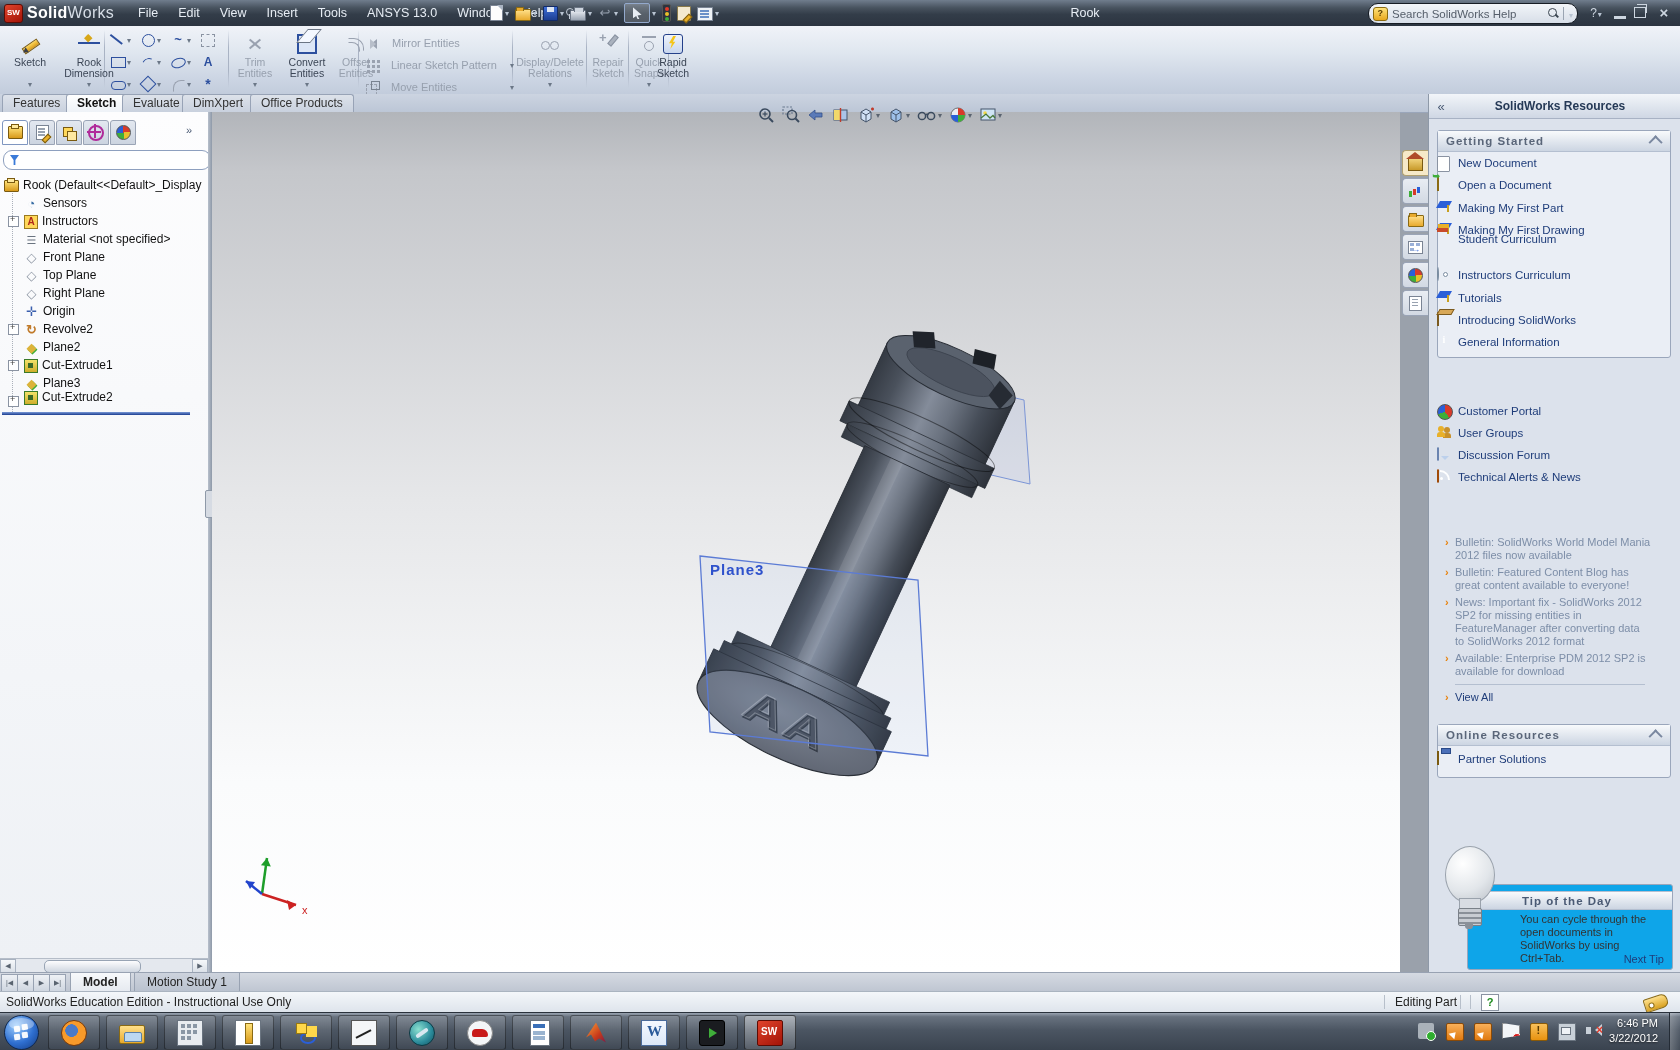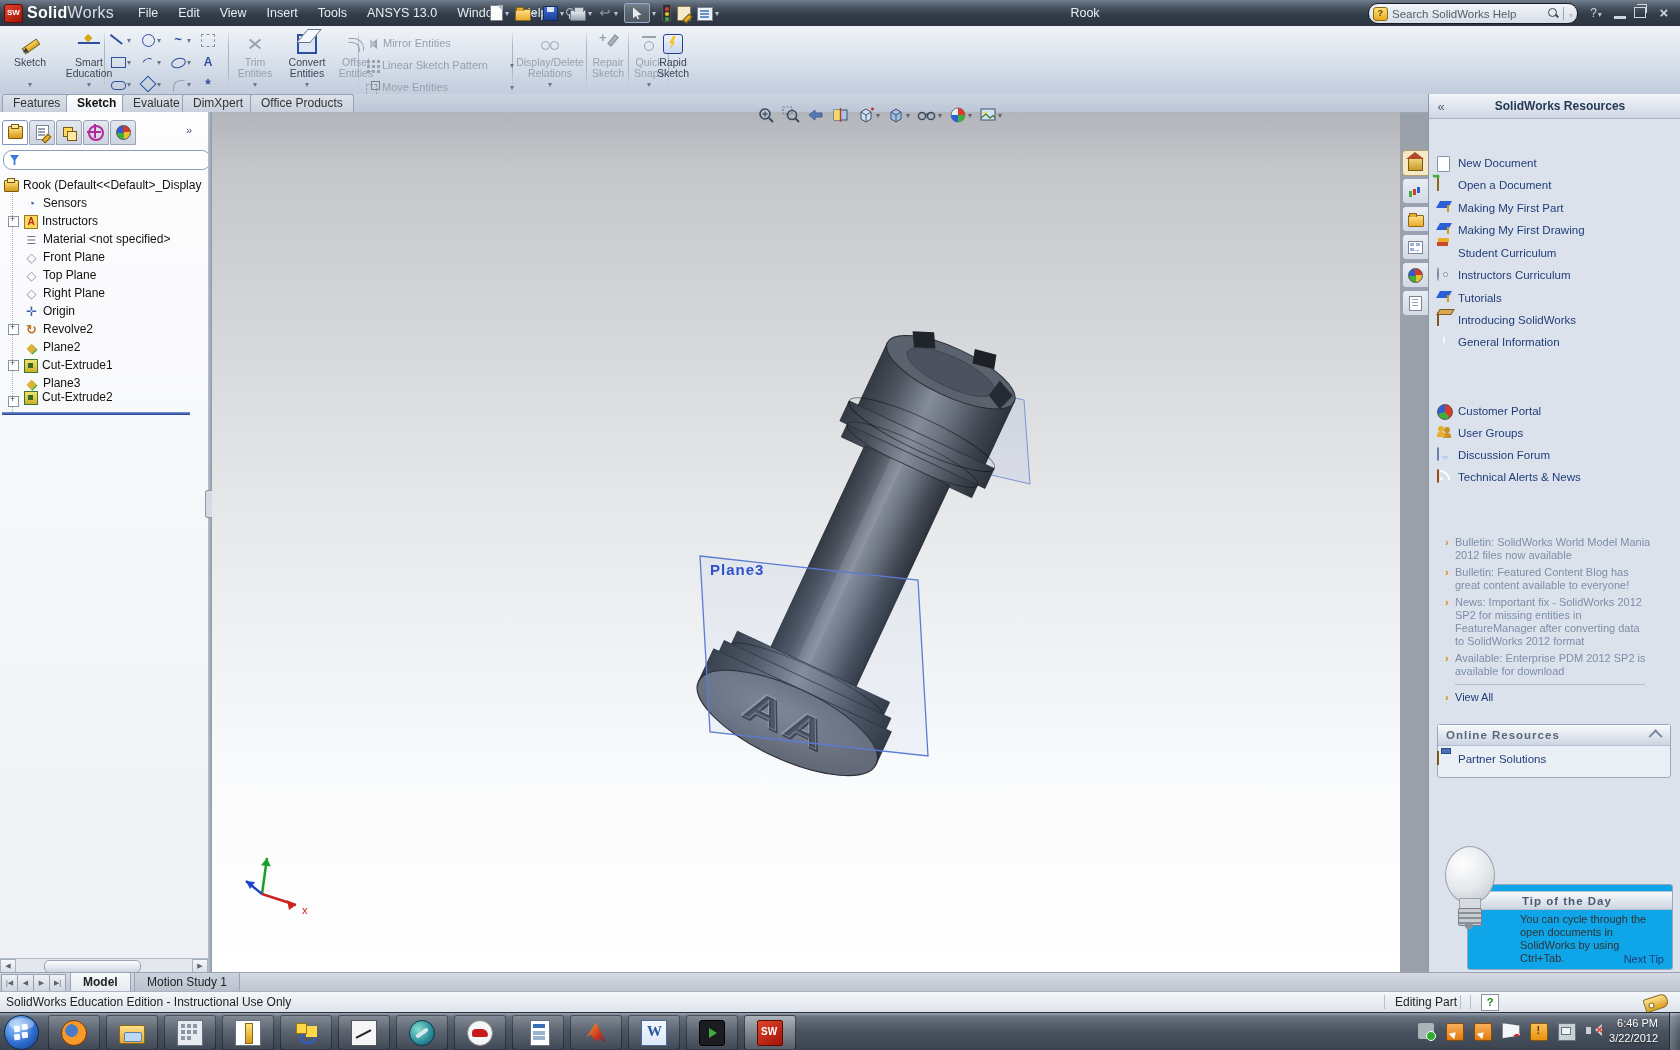--- a/index.html
+++ b/index.html
@@ -97,21 +97,21 @@
   .gdrop{font-size:8px;color:#6b7787;}
   .scissors{width:18px;height:16px;position:relative;}
   .scissors::before,.scissors::after{content:"";position:absolute;left:2px;top:7px;width:14px;height:2px;background:#9aa2b0;}
   .scissors::before{transform:rotate(40deg);}
   .scissors::after{transform:rotate(-40deg);}
   .convicon{width:16px;height:16px;border:2px solid #2c4f9e;background:#dce6f6;position:relative;}
   .convicon::after{content:"";position:absolute;left:3px;top:-7px;width:12px;height:12px;background:#f4f8ff;border:1.5px solid #6b7584;transform:skewX(-40deg);}
   .offseticon{width:18px;height:14px;position:relative;}
   .offseticon::before{content:"";position:absolute;left:1px;top:1px;width:14px;height:11px;border:1.6px solid transparent;border-top-color:#9aa2b0;border-right-color:#9aa2b0;border-radius:0 10px 0 0;}
   .offseticon::after{content:"";position:absolute;left:1px;top:5px;width:10px;height:8px;border:1.6px solid transparent;border-top-color:#9aa2b0;border-right-color:#9aa2b0;border-radius:0 8px 0 0;}
-  .rrow{position:absolute;height:18px;display:flex;align-items:center;font-size:11px;color:#97a0ae;gap:2px;}
+  .rrow{position:absolute;height:18px;display:flex;align-items:center;font-size:11px;color:#97a0ae;gap:11px;}
   .mirroricon{width:15px;height:12px;position:relative;}
   .mirroricon::before{content:"";position:absolute;left:0;top:2px;border:5px solid transparent;border-right:6px solid #9aa2b0;}
   .mirroricon::after{content:"";position:absolute;right:0;top:2px;border:5px solid transparent;border-left:6px solid #b8bfca;}
   .patticon{width:14px;height:13px;position:relative;}
   .patticon::before{content:"";position:absolute;left:1px;top:1px;width:3px;height:3px;background:#9aa2b0;
     box-shadow:5px 0 #9aa2b0,10px 0 #9aa2b0,0 5px #9aa2b0,5px 5px #9aa2b0,10px 5px #9aa2b0,0 10px #9aa2b0,5px 10px #9aa2b0,10px 10px #9aa2b0;}
   .moveicon{width:14px;height:13px;position:relative;}
   .moveicon::before{content:"";position:absolute;left:0;top:3px;width:9px;height:9px;border:1.4px dashed #9aa2b0;}
   .moveicon::after{content:"";position:absolute;right:0;top:0;width:7px;height:7px;border:1.4px solid #788290;}
   .ddicon{width:20px;height:16px;position:relative;}
@@ -414,21 +414,21 @@
     <span class="bicon">
         <span class="pencil"></span>
       </span>
     <span class="blabel">Sketch</span>
     <span class="bdrop">▾</span>
   </div>
   <div class="rbtn" style="left:56px;width:66px">
     <span class="bicon">
         <span class="smartdim"></span>
       </span>
-    <span class="blabel">Smart Education</span>
+    <span class="blabel">Rook Dimension</span>
     <span class="bdrop">▾</span>
   </div>
 
   <div class="gridwrap" style="left:110px">
     <span class="gcell" style="left:0;top:0">
         <span class="gi gi-line"></span>
         <span class="gdrop">▾</span>
       </span>
     <span class="gcell" style="left:30px;top:0">
         <span class="gi gi-circle"></span>
@@ -797,39 +797,45 @@
         <span class="tsico-doc"></span>
       </div>
   </div>
 
   <div id="task-pane" class="abs">
     <div id="tp-header" class="abs">
       <span id="tp-collapse">«</span>
       <span id="tp-title">SolidWorks Resources</span>
     </div>
 
+    <div class="tpbox" style="top:36px;height:226px">
+      <div class="tpbox-h">
+        <span>Getting Started</span>
+        <span class="chev"></span>
+      </div>
+    </div>
     <div class="tplink" style="top:60px">
         <span class="gsico">
           <span class="gs-doc abs"></span>
         </span>
         <span>New Document</span>
       </div>
     <div class="tplink" style="top:82px">
         <span class="gsico"><span class="gs-folder abs"></span></span>
         <span>Open a Document</span>
       </div>
     <div class="tplink" style="top:105px">
         <span class="gsico"><span class="gs-cap abs"></span></span>
         <span>Making My First Part</span>
       </div>
     <div class="tplink" style="top:127px">
         <span class="gsico"><span class="gs-cap abs"></span></span>
         <span>Making My First Drawing</span>
       </div>
-    <div class="tplink" style="top:150px">
+    <div class="tplink" style="top:136px">
         <span class="gsico"><span class="gs-books abs"></span></span>
         <span>Student Curriculum</span>
       </div>
     <div class="tplink" style="top:172px">
         <span class="gsico"><span class="gs-cd abs"></span></span>
         <span>Instructors Curriculum</span>
       </div>
     <div class="tplink" style="top:195px">
         <span class="gsico"><span class="gs-cap abs"></span></span>
         <span>Tutorials</span>

